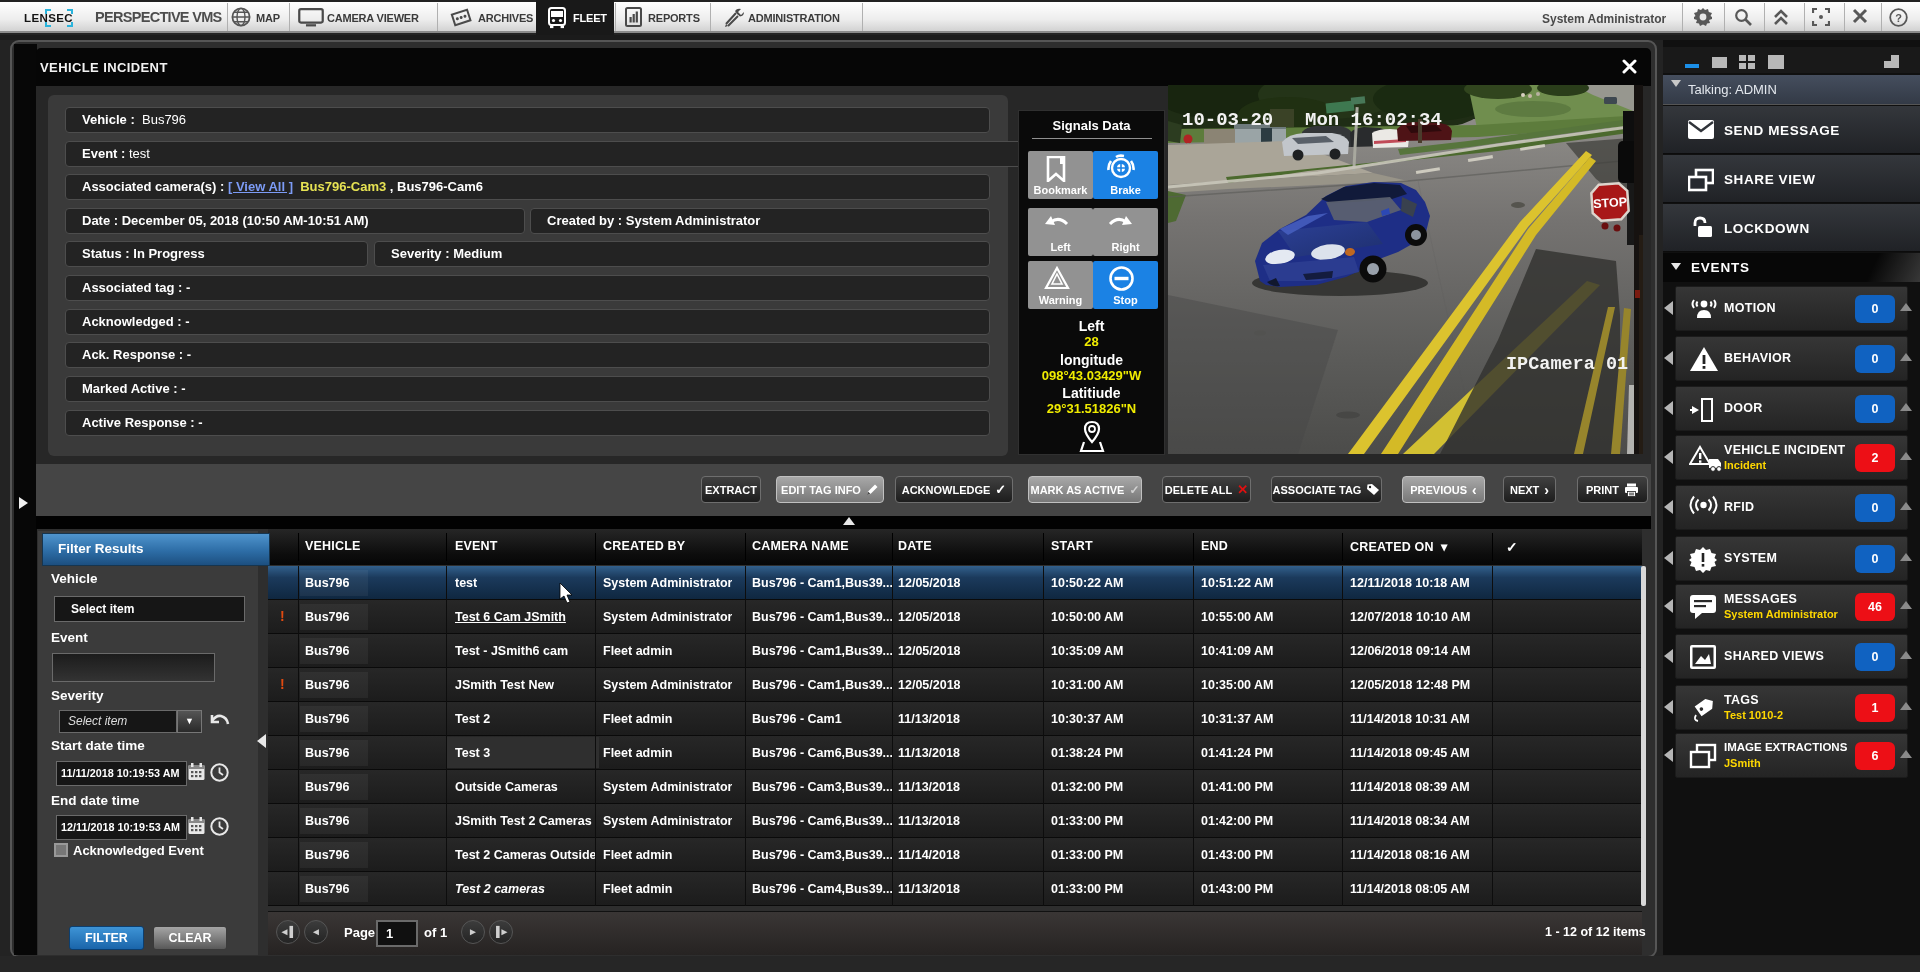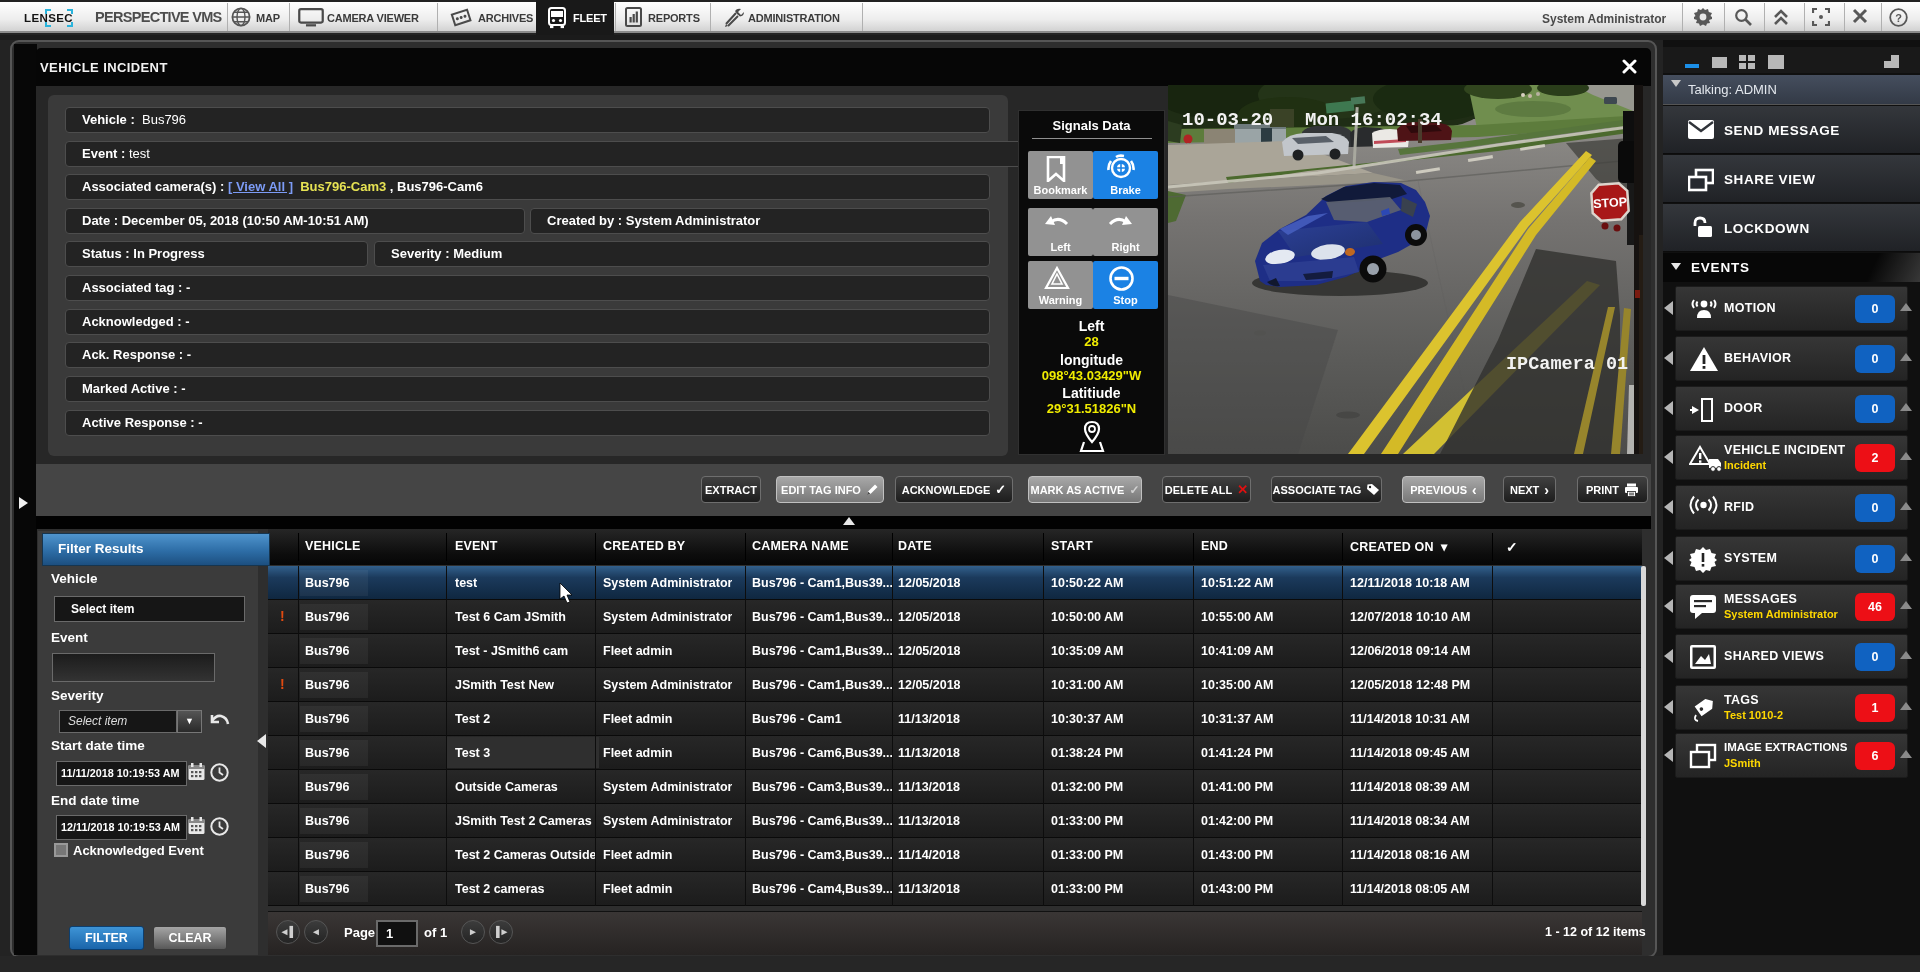--- a/index.html
+++ b/index.html
@@ -459,21 +459,21 @@
 <div class="cdiv" style="left:624px;"></div>
 <div class="cdiv" style="left:775px;"></div>
 <div class="cdiv" style="left:925px;"></div>
 <div class="cdiv" style="left:1074px;"></div>
 <div class="cdiv" style="left:1224px;"></div>
 </div>
 <div class="row" style="top:600px;">
 <span style="position:absolute;left:12px;top:8px;color:#e04a10;font-weight:bold;font-size:14px;">!</span>
 <div class="ab" style="left:32px;top:4px;width:68px;height:26px;background:rgba(255,255,255,0.05);"></div>
       <div class="cell" style="left:37px;">Bus796</div>
-<div class="cell" style="left:187px;">Test 6 Cam JSmith</div>
+<div class="cell" style="left:187px;text-decoration:underline;">Test 6 Cam JSmith</div>
 <div class="cell" style="left:335px;">System Administrator</div>
 <div class="cell" style="left:484px;">Bus796 - Cam1,Bus39...</div>
 <div class="cell" style="left:630px;">12/05/2018</div>
 <div class="cell" style="left:783px;">10:50:00 AM</div>
 <div class="cell" style="left:933px;">10:55:00 AM</div>
 <div class="cell" style="left:1082px;">12/07/2018 10:10 AM</div>
 <div class="cdiv" style="left:30px;"></div>
 <div class="cdiv" style="left:178px;"></div>
 <div class="cdiv" style="left:327px;"></div>
 <div class="cdiv" style="left:477px;"></div>
@@ -621,21 +621,21 @@
 <div class="cdiv" style="left:477px;"></div>
 <div class="cdiv" style="left:624px;"></div>
 <div class="cdiv" style="left:775px;"></div>
 <div class="cdiv" style="left:925px;"></div>
 <div class="cdiv" style="left:1074px;"></div>
 <div class="cdiv" style="left:1224px;"></div>
 </div>
 <div class="row" style="top:872px;">
 <div class="ab" style="left:32px;top:4px;width:68px;height:26px;background:rgba(255,255,255,0.05);"></div>
       <div class="cell" style="left:37px;">Bus796</div>
-<div class="cell" style="left:187px;">Test 2 cameras</div>
+<div class="cell" style="left:187px;font-style:italic;">Test 2 cameras</div>
 <div class="cell" style="left:335px;">Fleet admin</div>
 <div class="cell" style="left:484px;">Bus796 - Cam4,Bus39...</div>
 <div class="cell" style="left:630px;">11/13/2018</div>
 <div class="cell" style="left:783px;">01:33:00 PM</div>
 <div class="cell" style="left:933px;">01:43:00 PM</div>
 <div class="cell" style="left:1082px;">11/14/2018 08:05 AM</div>
 <div class="cdiv" style="left:30px;"></div>
 <div class="cdiv" style="left:178px;"></div>
 <div class="cdiv" style="left:327px;"></div>
 <div class="cdiv" style="left:477px;"></div>

